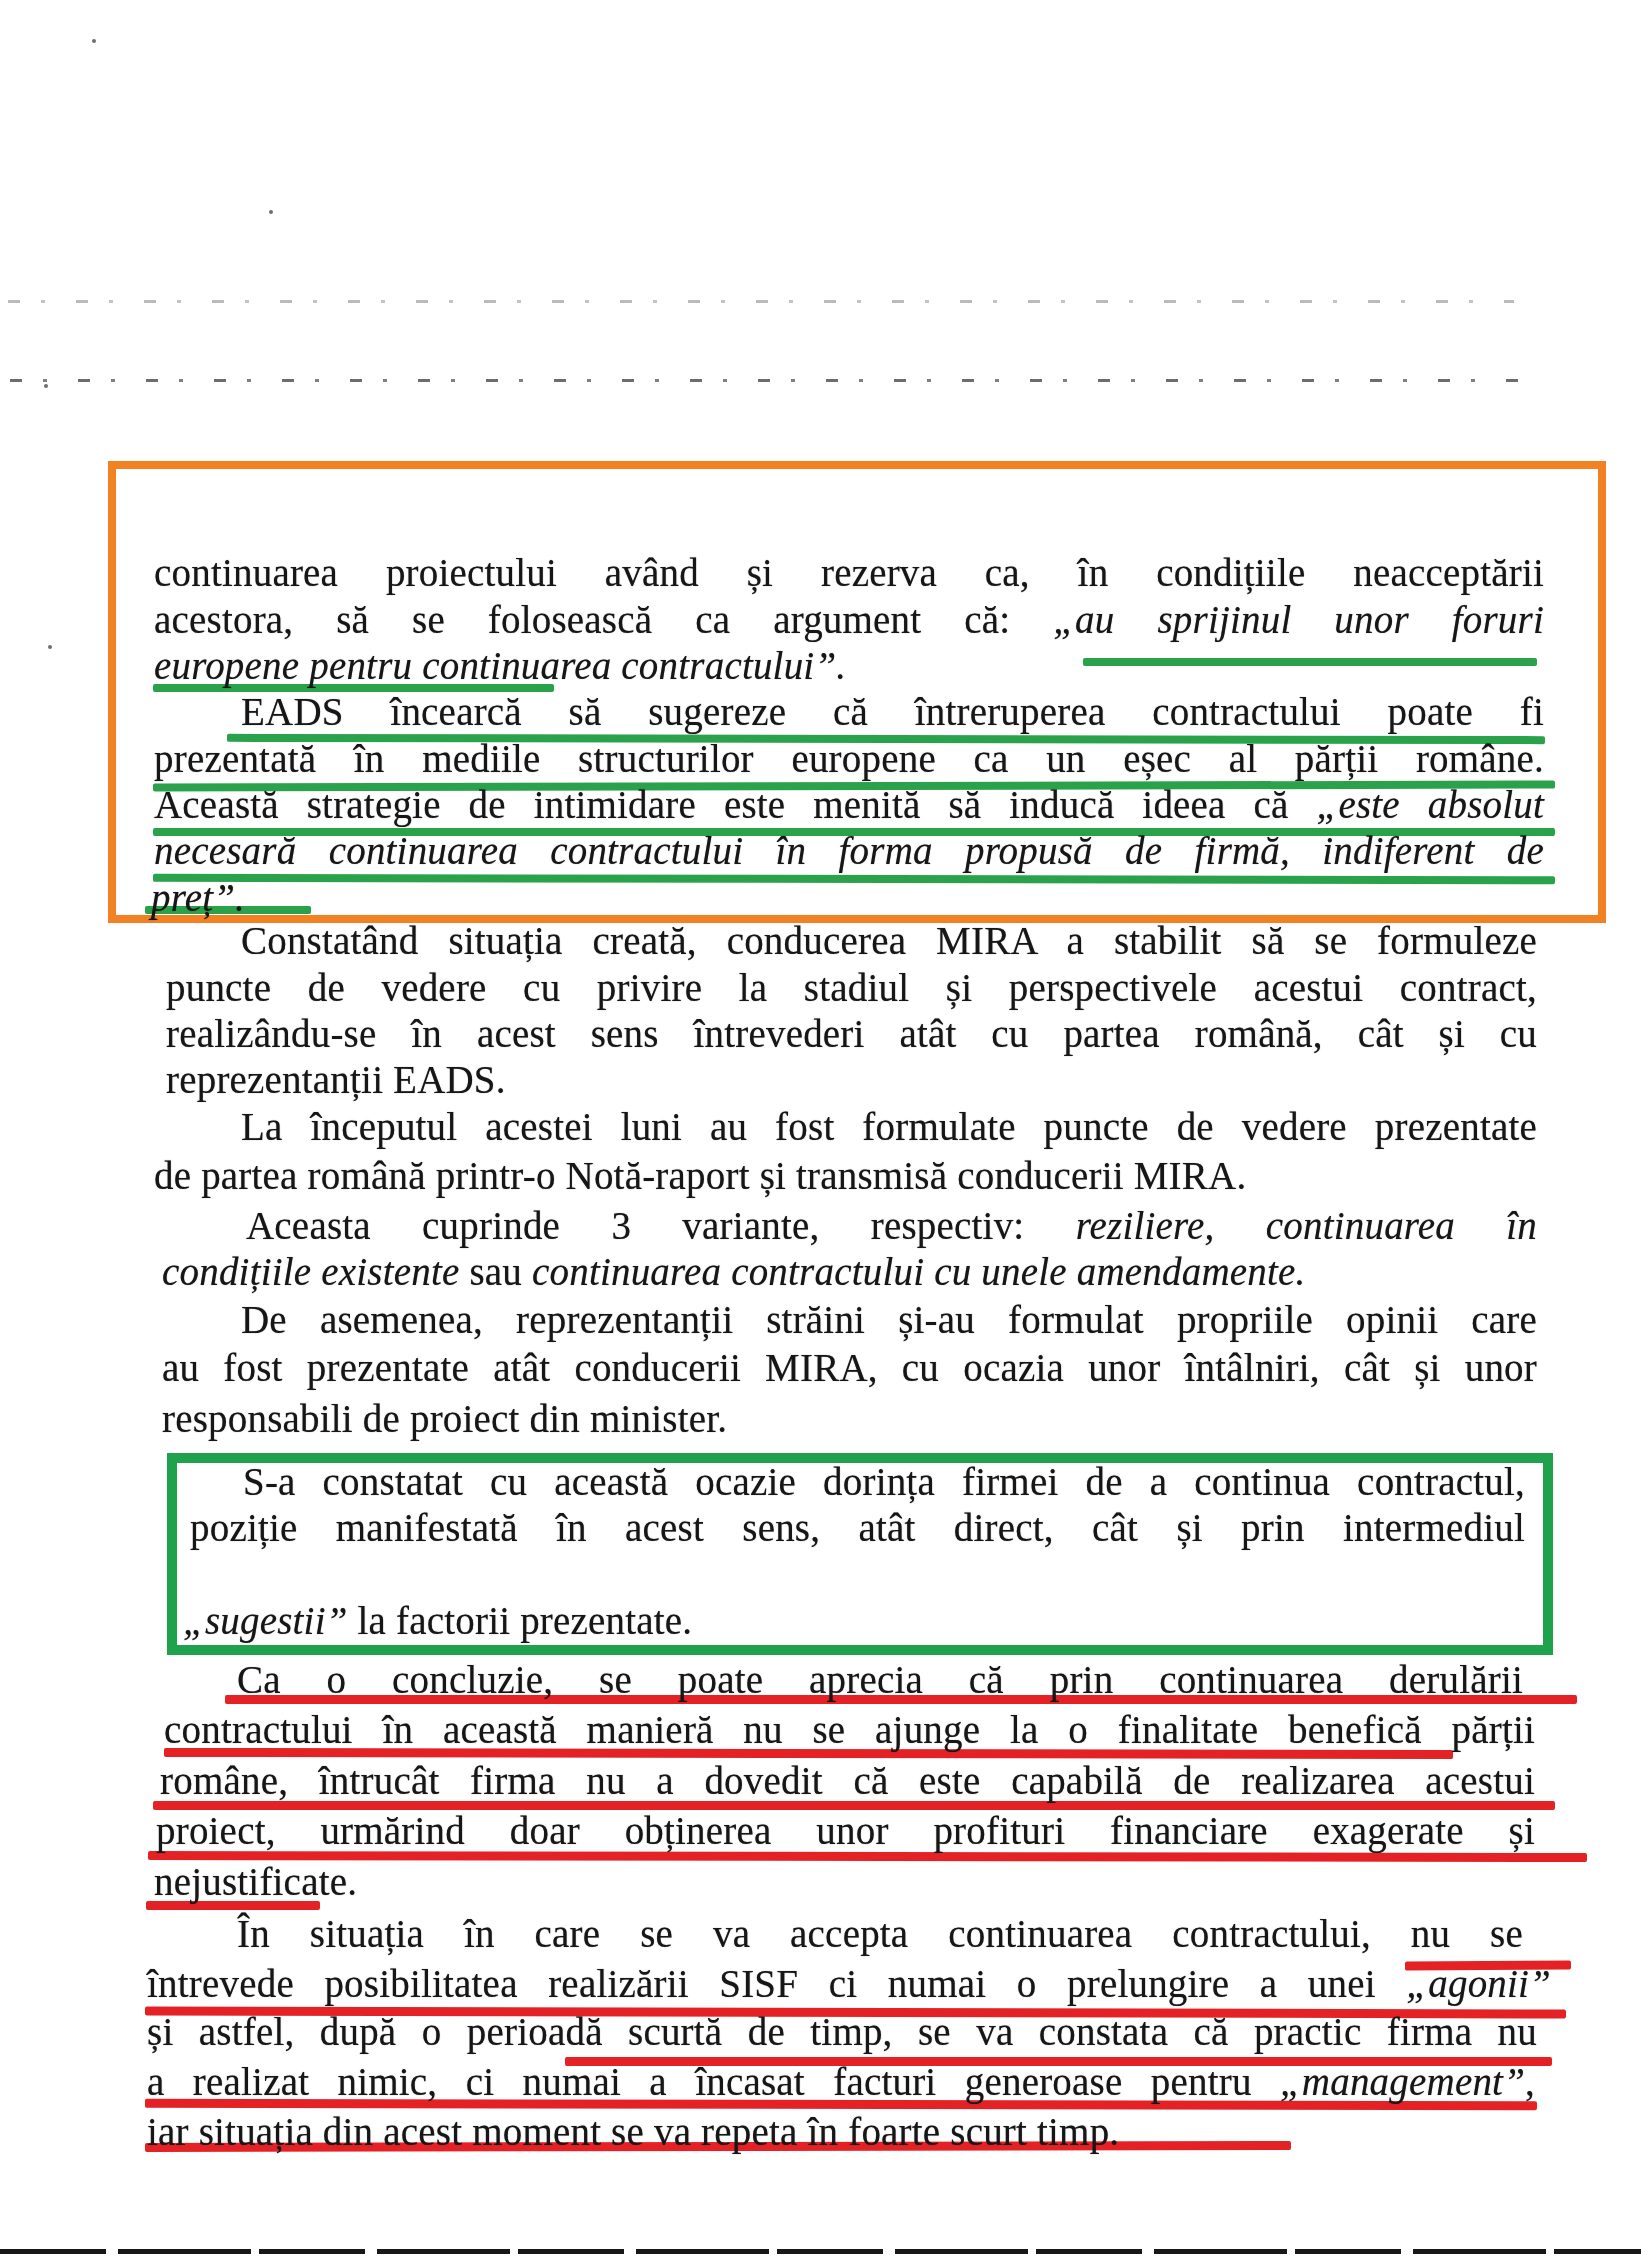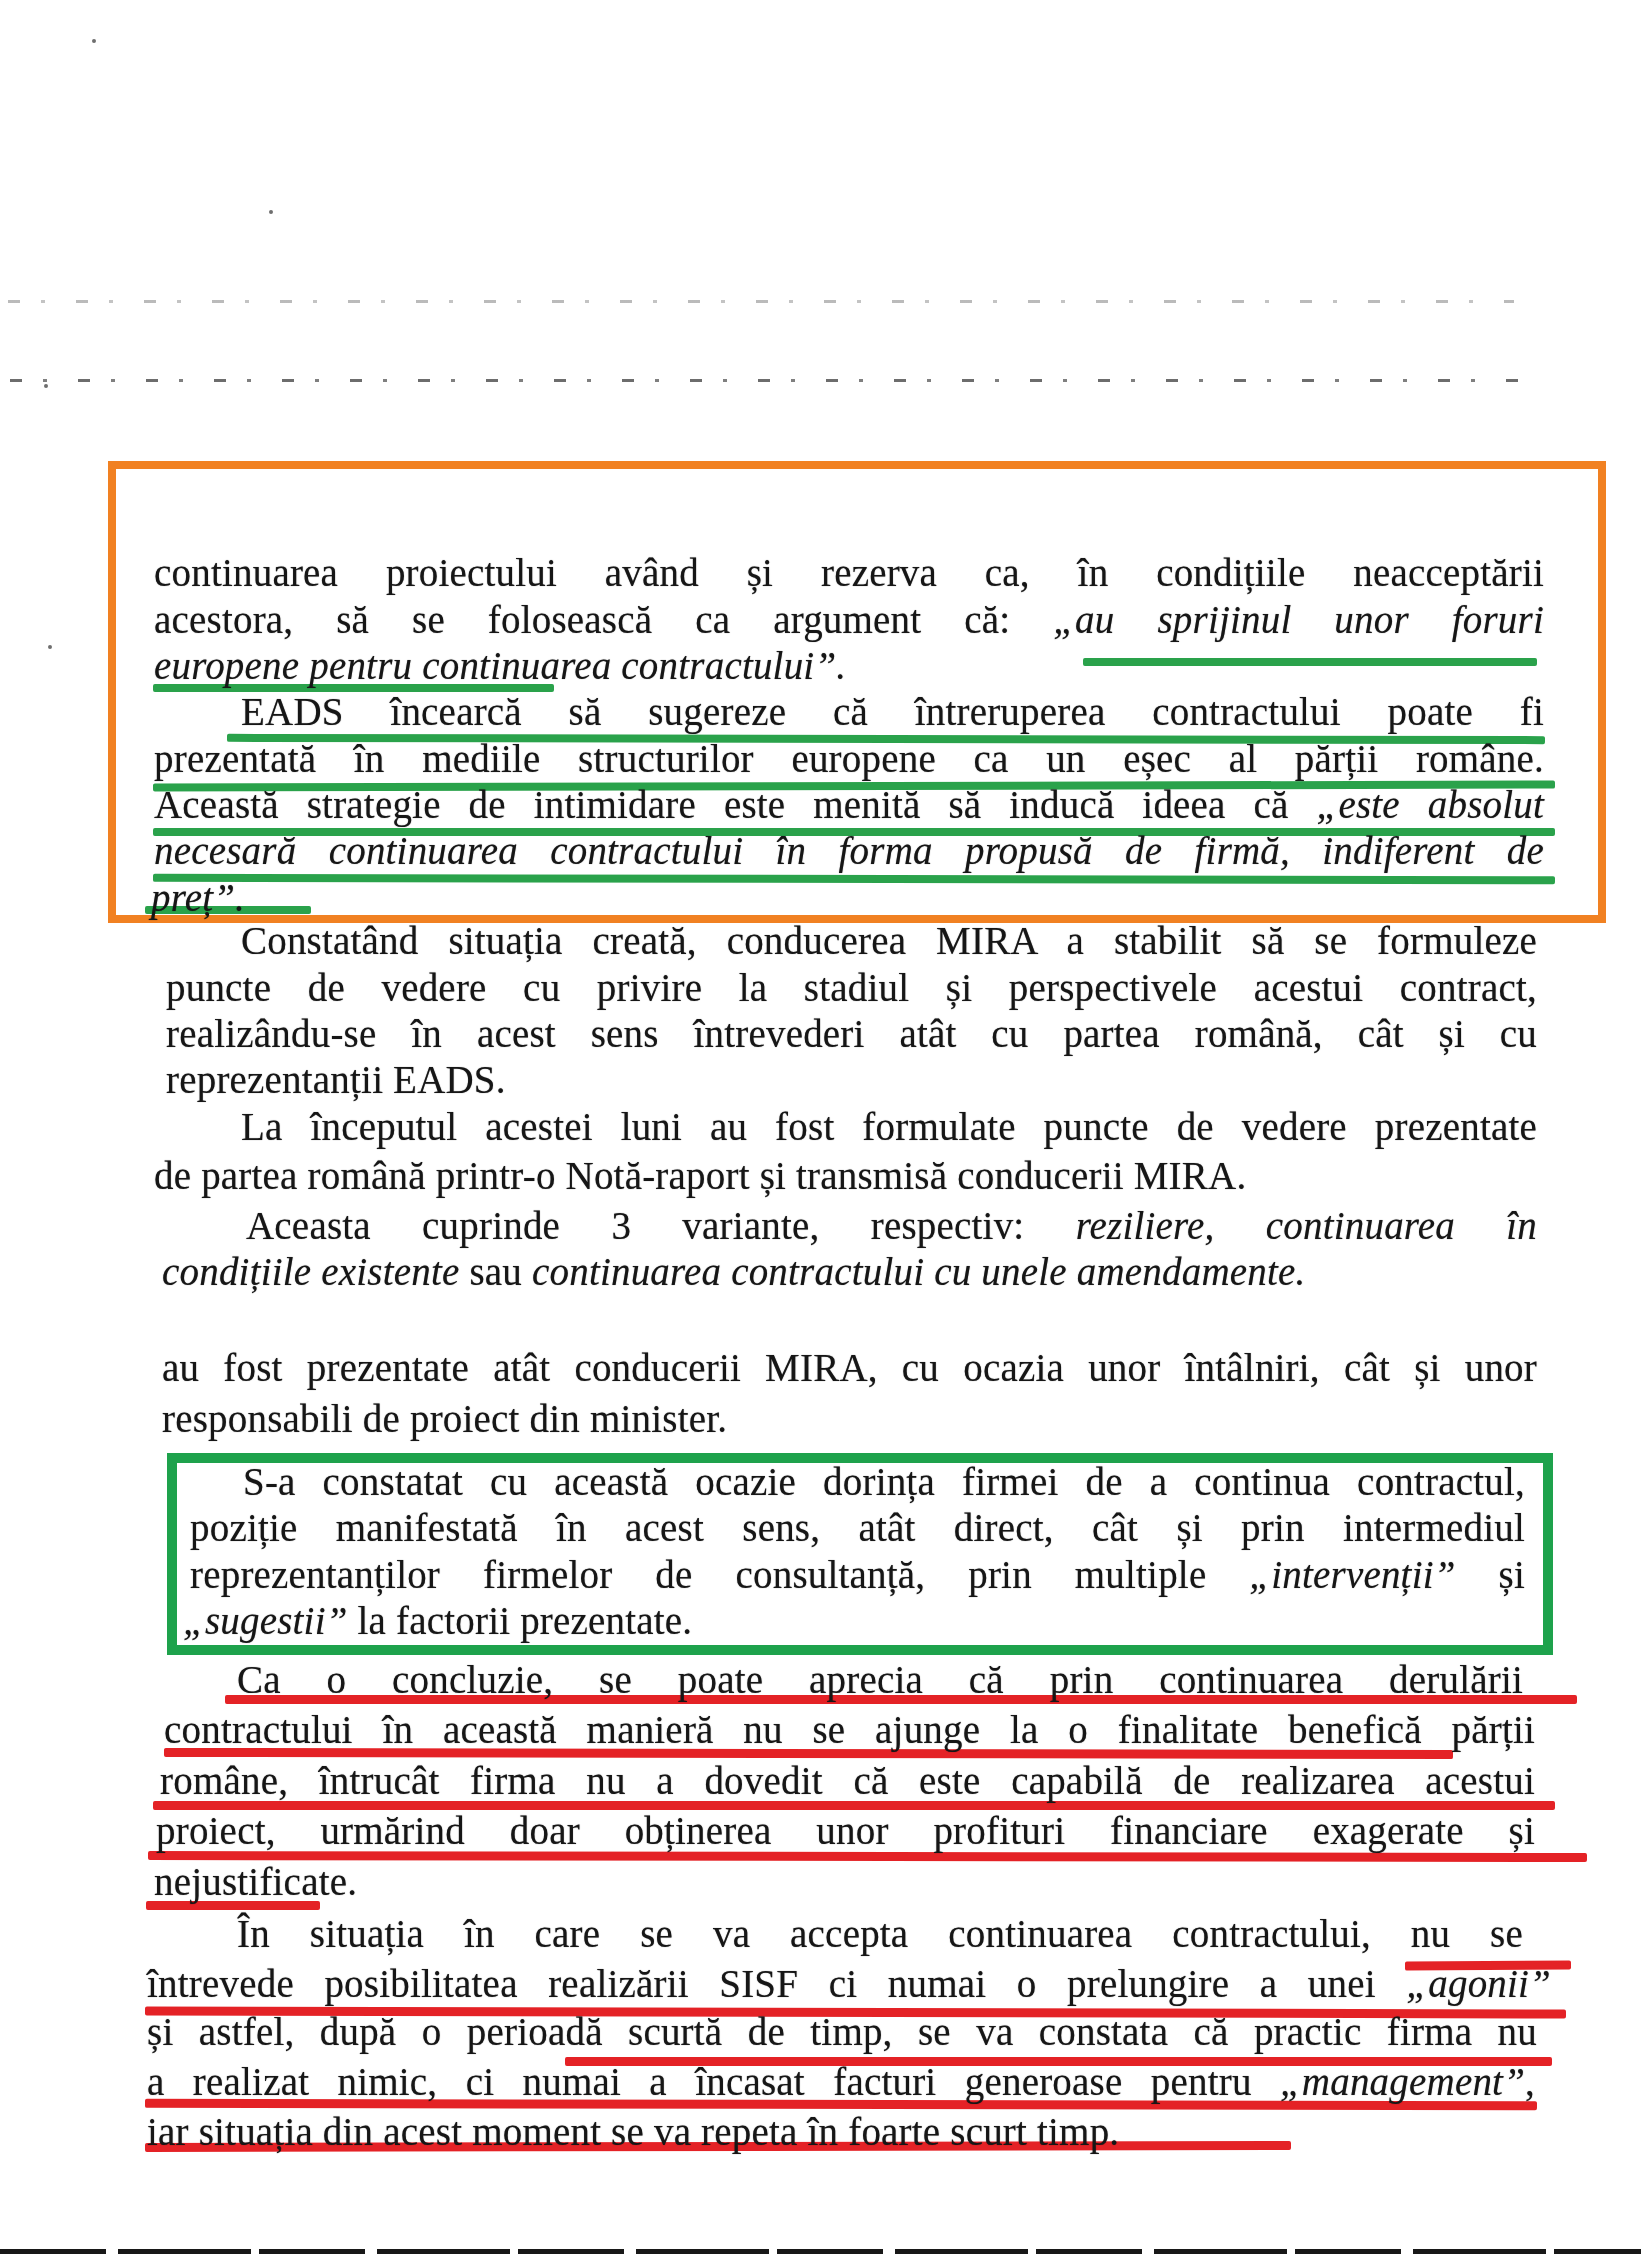--- a/index.html
+++ b/index.html
@@ -92,26 +92,26 @@
   <div class="ln just" style="left:166px;top:965px;width:1371px"><span>puncte de vedere cu privire la stadiul și perspectivele acestui contract,</span></div>
   <div class="ln just" style="left:166px;top:1011px;width:1371px"><span>realizându-se în acest sens întrevederi atât cu partea română, cât și cu</span></div>
   <div class="ln" style="left:166px;top:1057px"><span>reprezentanții EADS.</span></div>
 
   <div class="ln just" style="left:241px;top:1104px;width:1296px"><span>La începutul acestei luni au fost formulate puncte de vedere prezentate</span></div>
   <div class="ln" style="left:154px;top:1153px"><span>de partea română printr-o Notă-raport și transmisă conducerii MIRA.</span></div>
 
   <div class="ln just" style="left:246px;top:1203px;width:1291px"><span>Aceasta cuprinde 3 variante, respectiv: </span><span class="it">reziliere, continuarea în</span></div>
   <div class="ln" style="left:162px;top:1249px"><span class="it">condițiile existente</span><span> sau </span><span class="it">continuarea contractului cu unele amendamente.</span></div>
 
+  <div class="ln just" style="left:241px;top:1297px;width:1296px"><span>De asemenea, reprezentanții străini și-au formulat propriile opinii care</span></div>
   <div class="ln just" style="left:162px;top:1345px;width:1375px"><span>au fost prezentate atât conducerii MIRA, cu ocazia unor întâlniri, cât și unor</span></div>
   <div class="ln" style="left:162px;top:1396px"><span>responsabili de proiect din minister.</span></div>
 
   <div class="ln just" style="left:243px;top:1459px;width:1282px"><span>S-a constatat cu această ocazie dorința firmei de a continua contractul,</span></div>
   <div class="ln just" style="left:190px;top:1505px;width:1335px"><span>poziție manifestată în acest sens, atât direct, cât și prin intermediul</span></div>
-  <div class="ln just" style="left:190px;top:1552px;width:1335px"><span>reprezentanților firmelor de consultanță, prin multiple </span><span class="it">„intervenții”</span><span> și</span></div>
   <div class="ln" style="left:183px;top:1598px"><span class="it">„sugestii”</span><span> la factorii prezentate.</span></div>
 
   <div class="ln just" style="left:237px;top:1657px;width:1286px"><span>Ca o concluzie, se poate aprecia că prin continuarea derulării</span></div>
   <div class="ln just" style="left:164px;top:1707px;width:1371px"><span>contractului în această manieră nu se ajunge la o finalitate benefică părții</span></div>
   <div class="ln just" style="left:160px;top:1758px;width:1375px"><span>române, întrucât firma nu a dovedit că este capabilă de realizarea acestui</span></div>
   <div class="ln just" style="left:156px;top:1808px;width:1379px"><span>proiect, urmărind doar obținerea unor profituri financiare exagerate și</span></div>
   <div class="ln" style="left:154px;top:1859px"><span>nejustificate.</span></div>
 
   <div class="ln just" style="left:237px;top:1911px;width:1286px"><span>În situația în care se va accepta continuarea contractului, nu se</span></div>
   <div class="ln just" style="left:147px;top:1961px;width:1404px"><span>întrevede posibilitatea realizării SISF ci numai o prelungire a unei </span><span class="it">„agonii”</span></div>

